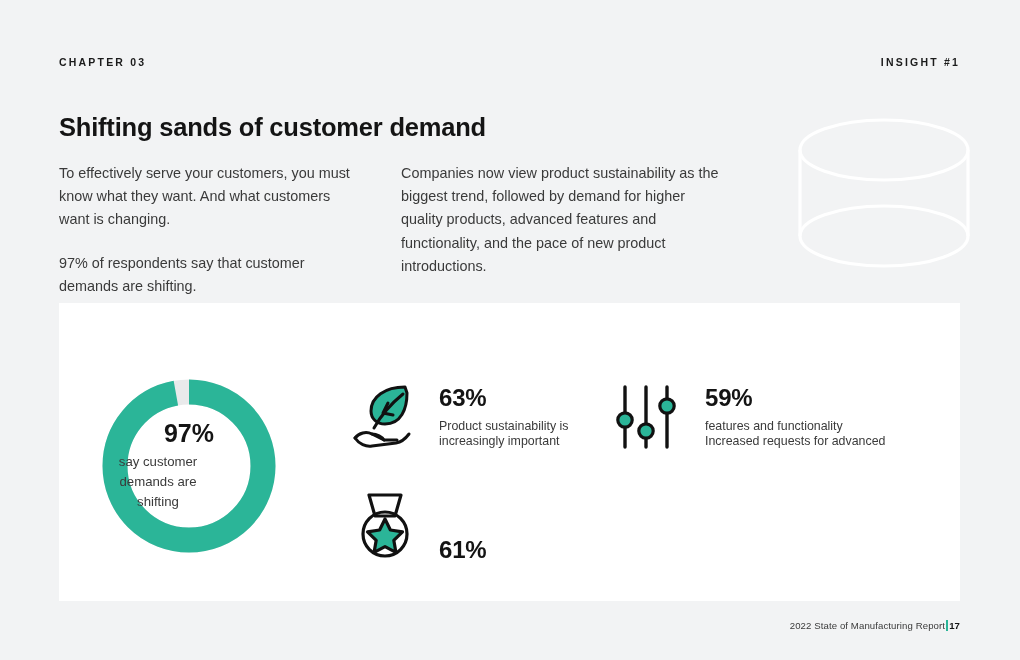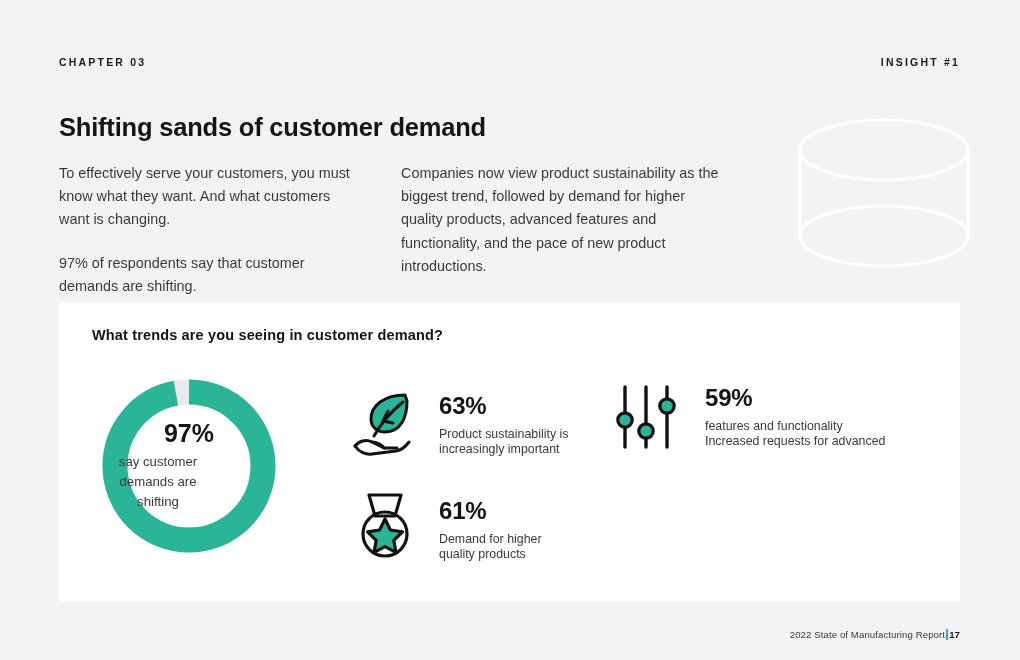--- a/index.html
+++ b/index.html
@@ -134,33 +134,33 @@
     line-height: 1.05;
     letter-spacing: -0.2px;
   }
   .stat .desc {
     margin-top: 9px;
     font-size: 12.4px;
     line-height: 15px;
     color: #3a3a3a;
   }
 
-  .stat.s1 { left: 290px; top: 86px; }
+  .stat.s1 { left: 290px; top: 78px; }
   .stat.s2 { left: 551px; top: 78px; }
   .stat.s3 { left: 290px; top: 187px; align-items: flex-end; }
   .stat.s4 { left: 551px; top: 187px; }
 
   .stat.s1 .txt, .stat.s3 .txt { margin-left: 18px; }
   .stat.s2 .txt, .stat.s4 .txt { margin-left: 23px; }
 
   
   .footer {
     position: absolute;
     right: 60px;
-    bottom: 20px;
+    bottom: 29px;
     font-size: 9.6px;
     color: #3a3a3a;
     display: flex;
     gap: 1px;
     letter-spacing: 0.1px;
   }
   .footer .bar {
     display: inline-block;
     width: 2px;
     height: 11px;
@@ -187,21 +187,20 @@
   <g fill="none" stroke="#ffffff" stroke-width="3.2">
     <ellipse cx="88" cy="32" rx="84" ry="30"></ellipse>
     <ellipse cx="88" cy="118" rx="84" ry="30"></ellipse>
     <line x1="4" y1="32" x2="4" y2="118"></line>
     <line x1="172" y1="32" x2="172" y2="118"></line>
   </g>
 </svg>
 
 <div class="card">
 
-  <div class="card-title">What trends are you seeing in customer demand?</div>
 
   <div class="donut-wrap">
     <svg width="182" height="182" viewBox="0 0 182 182">
 
       <circle cx="91" cy="91" r="74" fill="none" stroke="#e9eaeb" stroke-width="25"></circle>
 
       <circle id="donut-arc" cx="91" cy="91" r="74" fill="none" stroke="#2bb598" stroke-width="25" transform="rotate(-90 91 91)" stroke-dasharray="451.0070413493507 13.948671381938695"></circle>
     </svg>
     <div class="donut-center">
       <div class="donut-pct">97%</div>
@@ -254,24 +253,20 @@
   <div class="stat s3">
     <svg class="icon" viewBox="0 0 72 72">
       <g fill="none" stroke="#111111" stroke-width="3.2" stroke-linejoin="round">
         <path d="M20 5 L52 5 L46 26 L26 26 Z"></path>
         <circle cx="36" cy="44" r="22"></circle>
         <path d="M36 29 L41.4 40 L53.5 41.8 L44.8 50.3 L46.9 62.3 L36 56.6 L25.1 62.3 L27.2 50.3 L18.5 41.8 L30.6 40 Z" fill="#2bb598"></path>
       </g>
     </svg>
     <div class="txt">
       <div class="pct">61%</div>
-      <div class="desc">
-        <div>Demand for higher</div>
-        <div>quality products</div>
-      </div>
     </div>
   </div>
 
 
 </div>
 
 <div class="footer">
   <span>2022 State of Manufacturing Report</span>
   <span class="bar"></span>
   <span class="pg">17</span>

